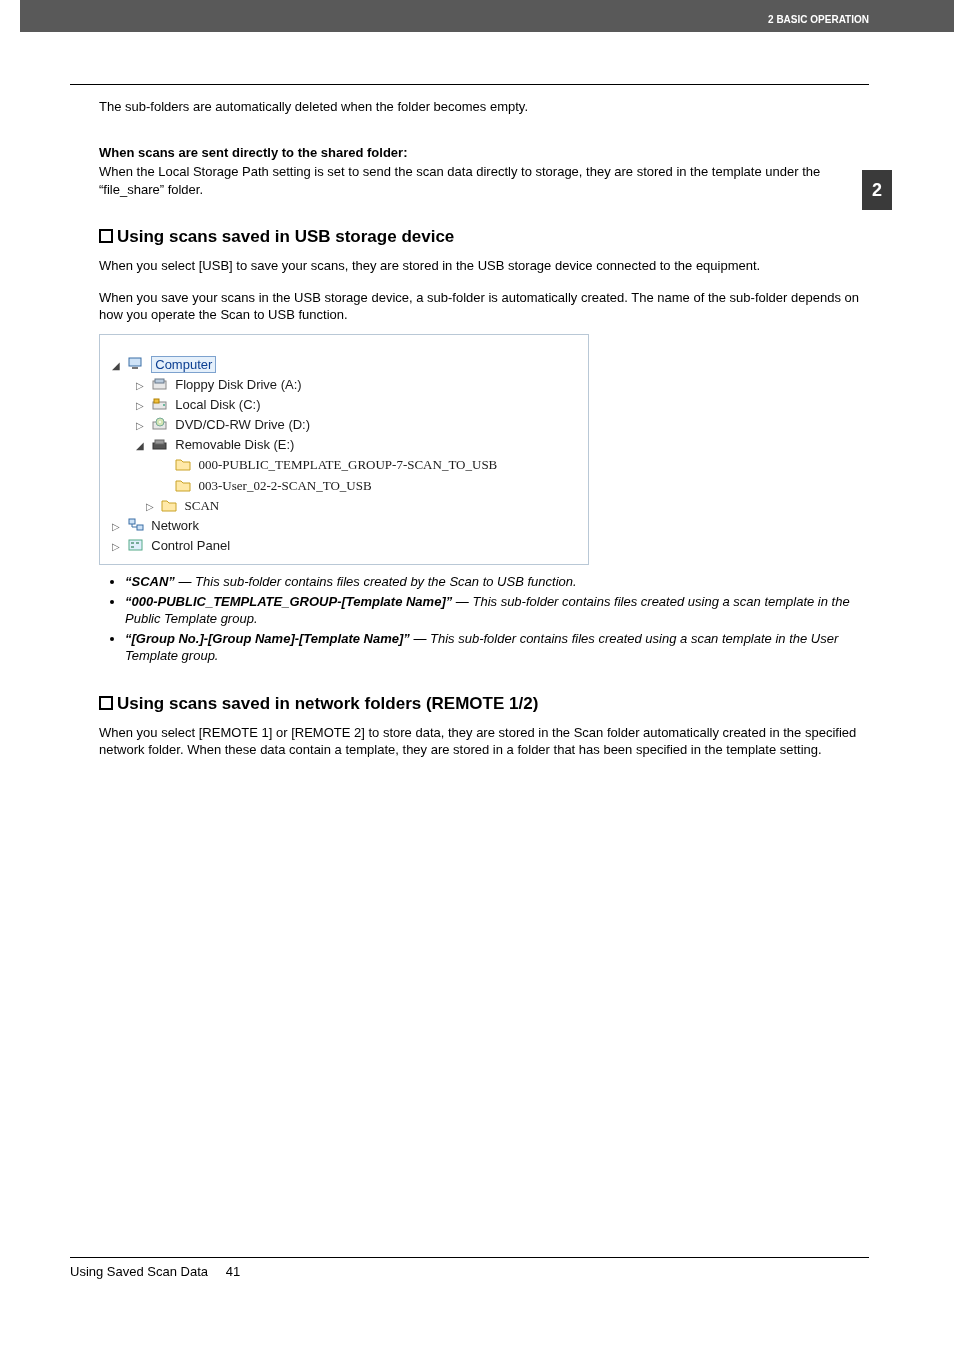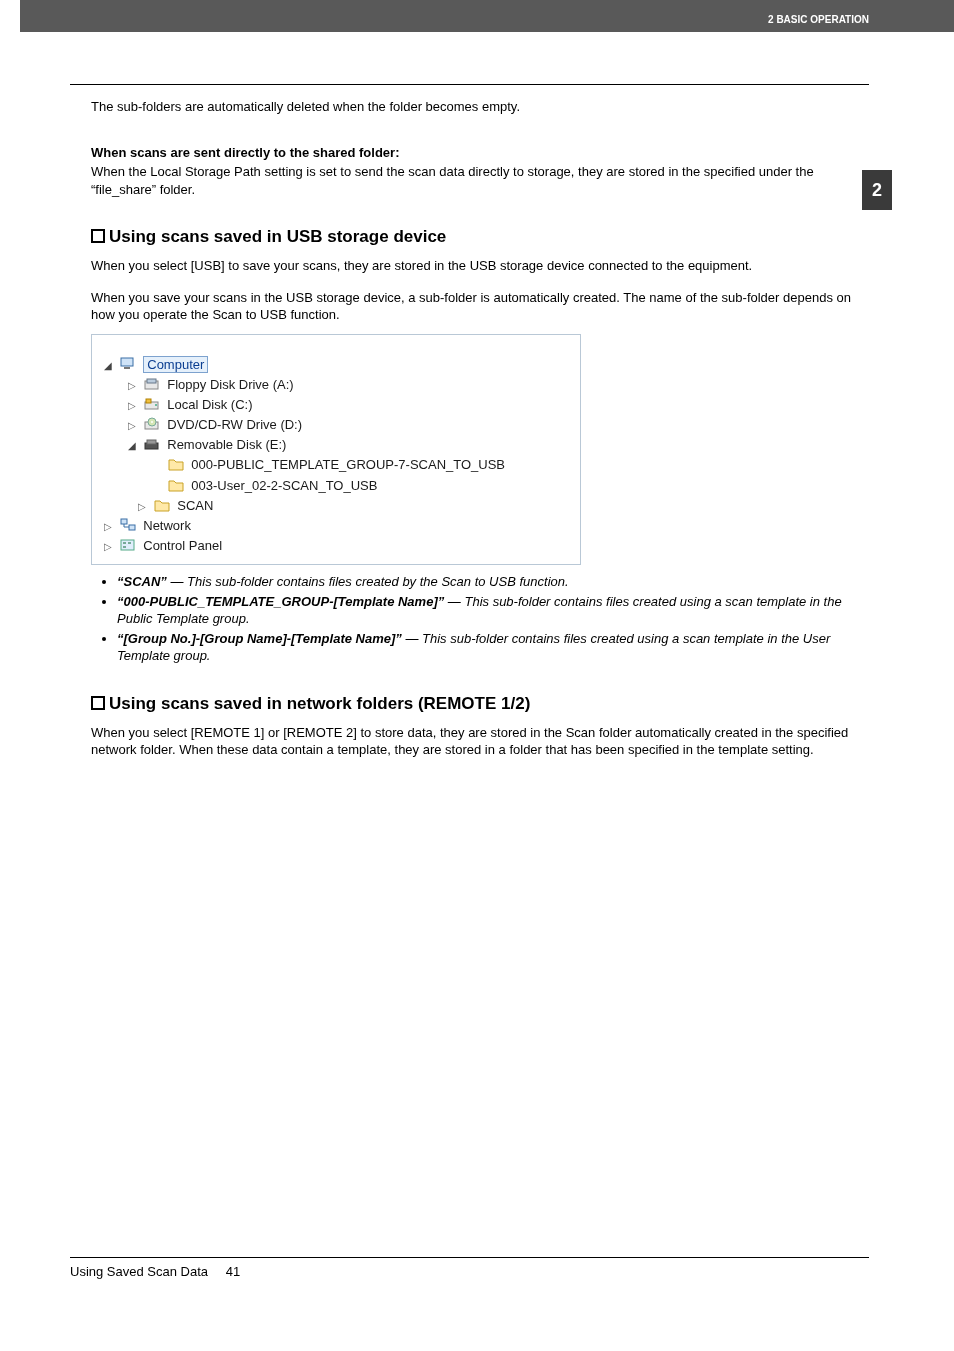--- a/index.html
+++ b/index.html
@@ -35,21 +35,21 @@
     color: #fff;
     font-weight: bold;
     font-size: 18px;
     display: flex;
     align-items: center;
     justify-content: center;
   }
   .content {
     position: absolute;
     top: 84px;
-    left: 91px;
+    left: 99px;
     right: 95px;
     line-height: 1.35;
   }
   .rule {
     border: none;
     border-top: 1px solid #000;
     margin-bottom: 14px;
     position: absolute;
     top: 84px; left: 70px; right: 85px;
   }
@@ -77,21 +77,21 @@
     margin: 10px 0 8px 0;
     padding: 20px 12px 8px 12px;
     font-family: "Segoe UI", Tahoma, sans-serif;
     font-size: 13px;
     color: #1a1a1a;
     line-height: 1.55;
   }
   .tree-row { white-space: nowrap; }
   .l0 { padding-left: 0; }
   .l1 { padding-left: 24px; }
-  .l2 { padding-left: 48px; }
+  .l2 { padding-left: 48px; font-family: Liberation Serif, serif; }
   .tri {
     display: inline-block;
     width: 10px;
     color: #666;
     font-size: 10px;
     margin-right: 2px;
   }
   .tri-open { color: #444; }
   .ico {
     display: inline-block;
@@ -120,21 +120,21 @@
 <span class="header-label">2 BASIC OPERATION</span>
 <div class="side-tab">2</div>
 
 <hr class="rule">
 
 <div class="content">
 
   <p class="para" style="margin-top:14px">The sub-folders are automatically deleted when the folder becomes empty.</p>
 
   <p class="para bold" style="margin-top:28px;margin-bottom:2px">When scans are sent directly to the shared folder:</p>
-  <p class="para">When the Local Storage Path setting is set to send the scan data directly to storage, they are stored in the specified under the “file_share” folder.</p>
+  <p class="para">When the Local Storage Path setting is set to send the scan data directly to storage, they are stored in the template under the “file_share” folder.</p>
 
   <h3 class="section-h"><span class="sq"></span><span>Using scans saved in USB storage device</span></h3>
   <p class="para">When you select [USB] to save your scans, they are stored in the USB storage device connected to the equipment.</p>
   <p class="para" style="margin-top:14px">When you save your scans in the USB storage device, a sub-folder is automatically created. The name of the sub-folder depends on how you operate the Scan to USB function.</p>
 
   <div class="tree-box">
     <div class="tree-row l0">
       <span class="tri tri-open">◢</span>
       <span class="ico comp"><svg viewBox="0 0 16 14">
             <rect x="1" y="1" width="12" height="8" fill="#cfe3f7" stroke="#3a6ea5"></rect>

